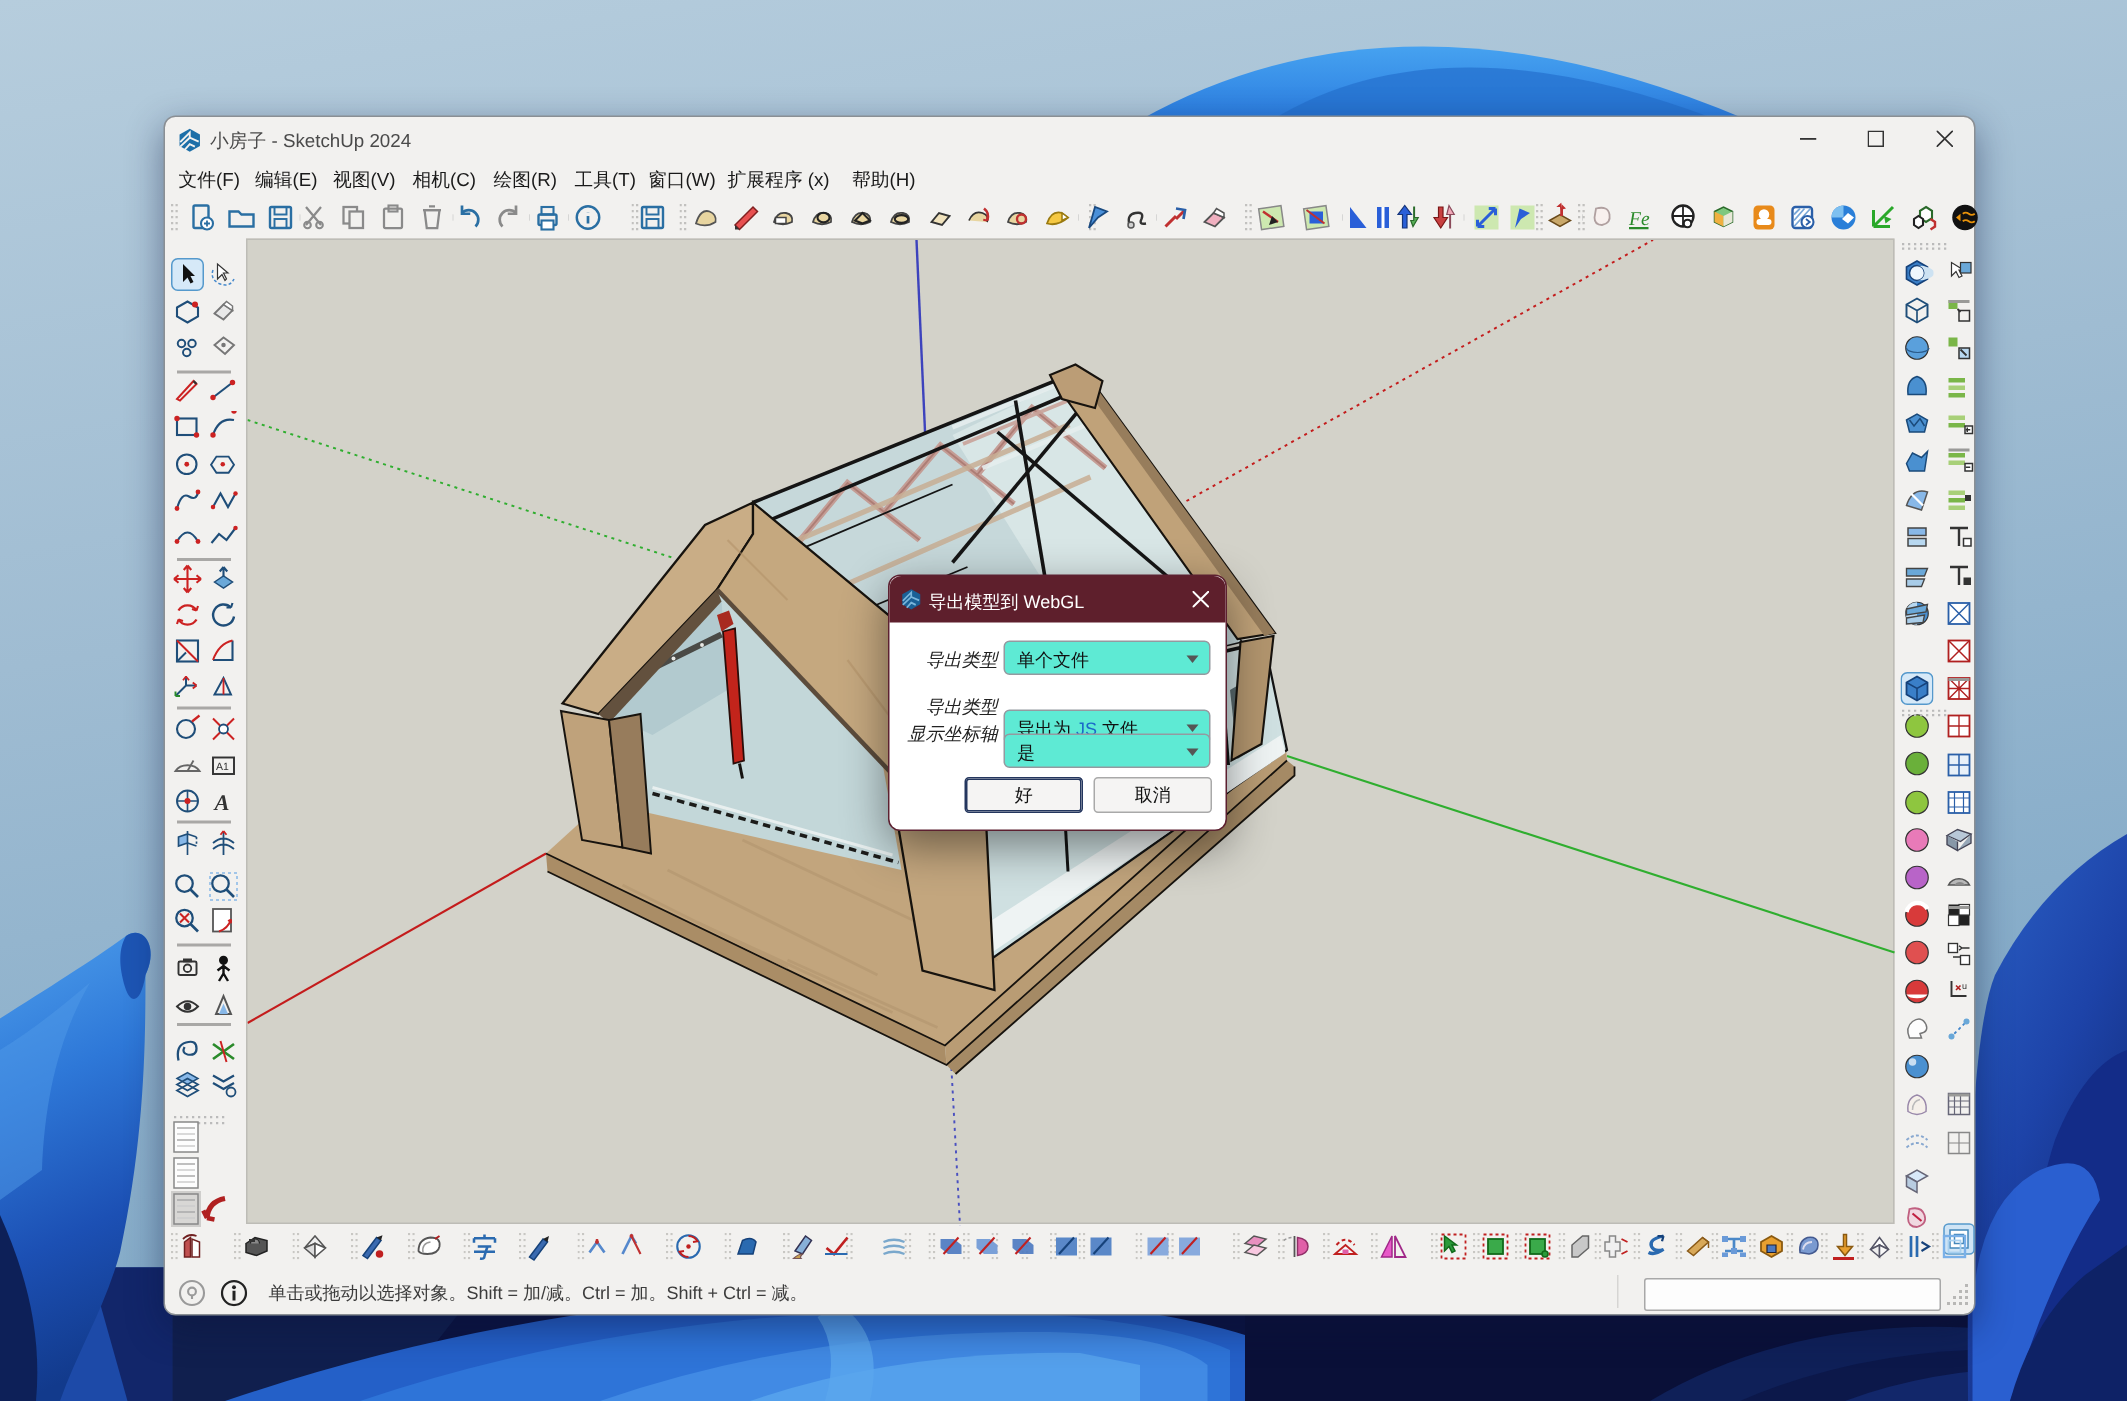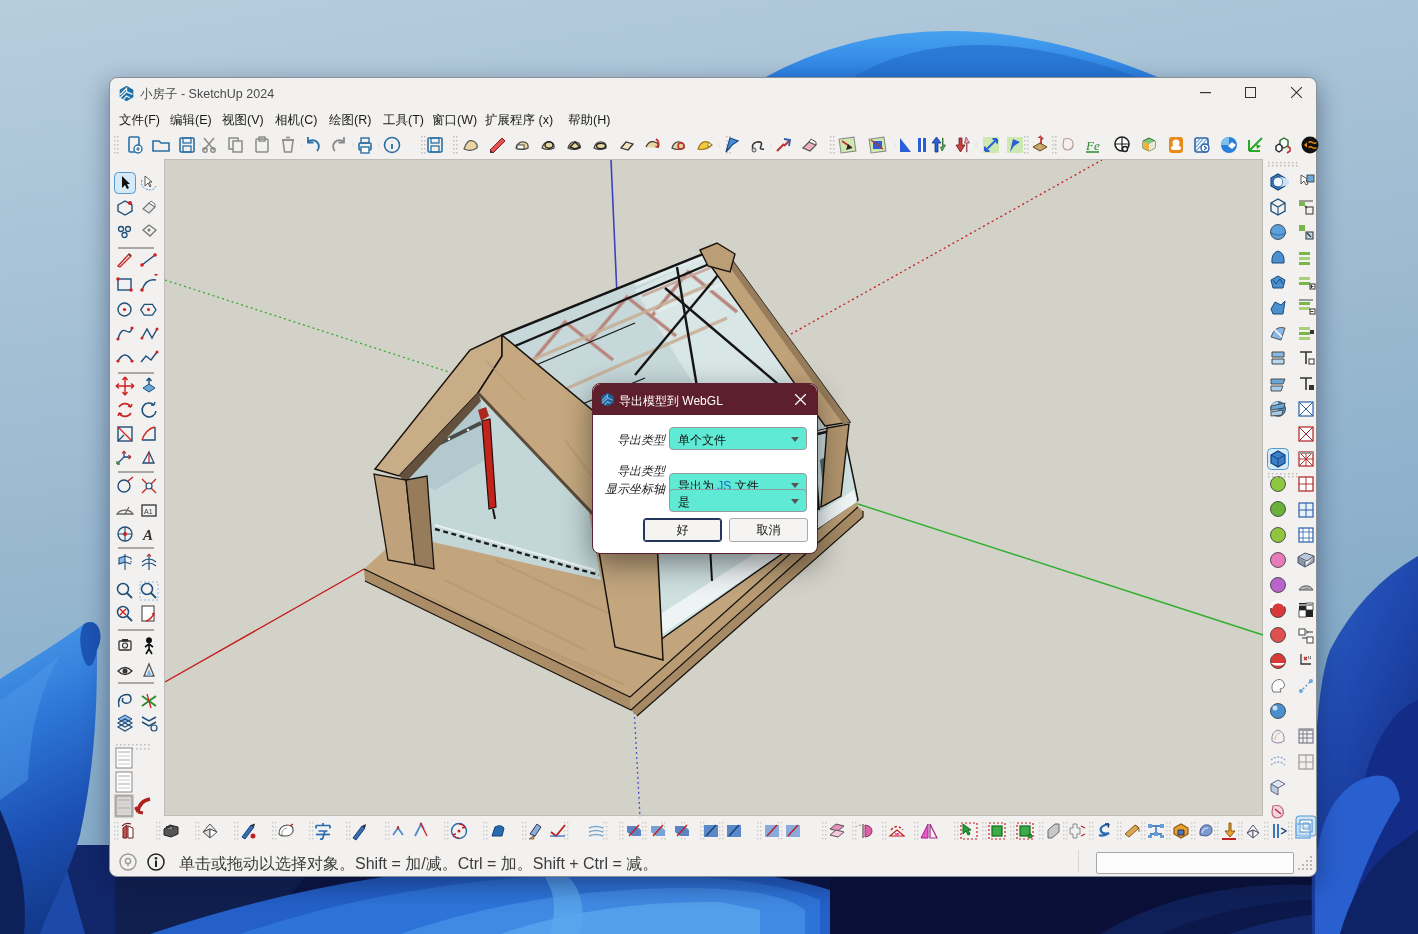--- a/index.html
+++ b/index.html
@@ -7,21 +7,21 @@
 #titlebar{position:absolute;left:0;top:0;width:100%;height:30px;padding-left:30px;}
 #title{position:absolute;left:30px;top:8px;font-size:12.5px;color:#4a4a4a;}
 #menubar{position:absolute;left:0;top:30px;width:100%;height:24px;font-size:12.5px;color:#1a1a1a;}
 #menubar span{position:absolute;top:4px;}
 #toolbar{position:absolute;left:0;top:54px;width:100%;height:27px;}
 #canvas{position:absolute;left:54px;top:81px;width:1099px;height:657px;background:#d3d2c9;border:1px solid #bdbcb6;box-sizing:border-box;}
 #lpal{position:absolute;left:0;top:81px;width:54px;height:657px;}
 #rpal{position:absolute;left:1153px;top:81px;width:55px;height:657px;}
 #btool{position:absolute;left:0;top:738px;width:100%;height:30px;}
 #sbar{position:absolute;left:0;top:768px;width:100%;height:31px;}
-#sbtext{position:absolute;left:69px;top:8px;font-size:16px;color:#3c3c3c;}
+#sbtext{position:absolute;left:69px;top:8px;font-size:12px;color:#3c3c3c;}
 #measure{position:absolute;left:986px;top:6px;width:196px;height:20px;background:#fdfdfd;border:1px solid #a8a8a8;border-radius:2px;}
 #dlg{position:absolute;left:482px;top:305px;width:226px;height:171px;border-radius:8px;background:#fff;box-shadow:0 10px 30px rgba(0,0,0,.45);font-size:12px;border:1px solid #5c2030;box-sizing:border-box;}
 #dlgtitle{position:absolute;left:0;top:0;width:100%;height:31px;background:#5e1f2c;border-radius:8px 8px 0 0;color:#fff;}
 #dlgtitle .t{position:absolute;left:26px;top:9px;font-size:12px;}
 .dlglabel{position:absolute;color:#222;font-style:italic;}
 .combo{position:absolute;left:76px;width:138px;height:23px;background:#5eead4;border:1px solid #949aa0;border-radius:4px;box-sizing:border-box;}
 .combo .v{position:absolute;left:8px;top:4px;color:#111;}
 .combo .a{position:absolute;right:7px;top:9px;width:0;height:0;border-left:4px solid transparent;border-right:4px solid transparent;border-top:5px solid #555;}
 .btn{position:absolute;top:134px;width:79px;height:24px;background:#f5f4f3;border:1px solid #a9a9a9;border-radius:3px;box-sizing:border-box;text-align:center;line-height:22px;color:#111;}
 </style></head>

